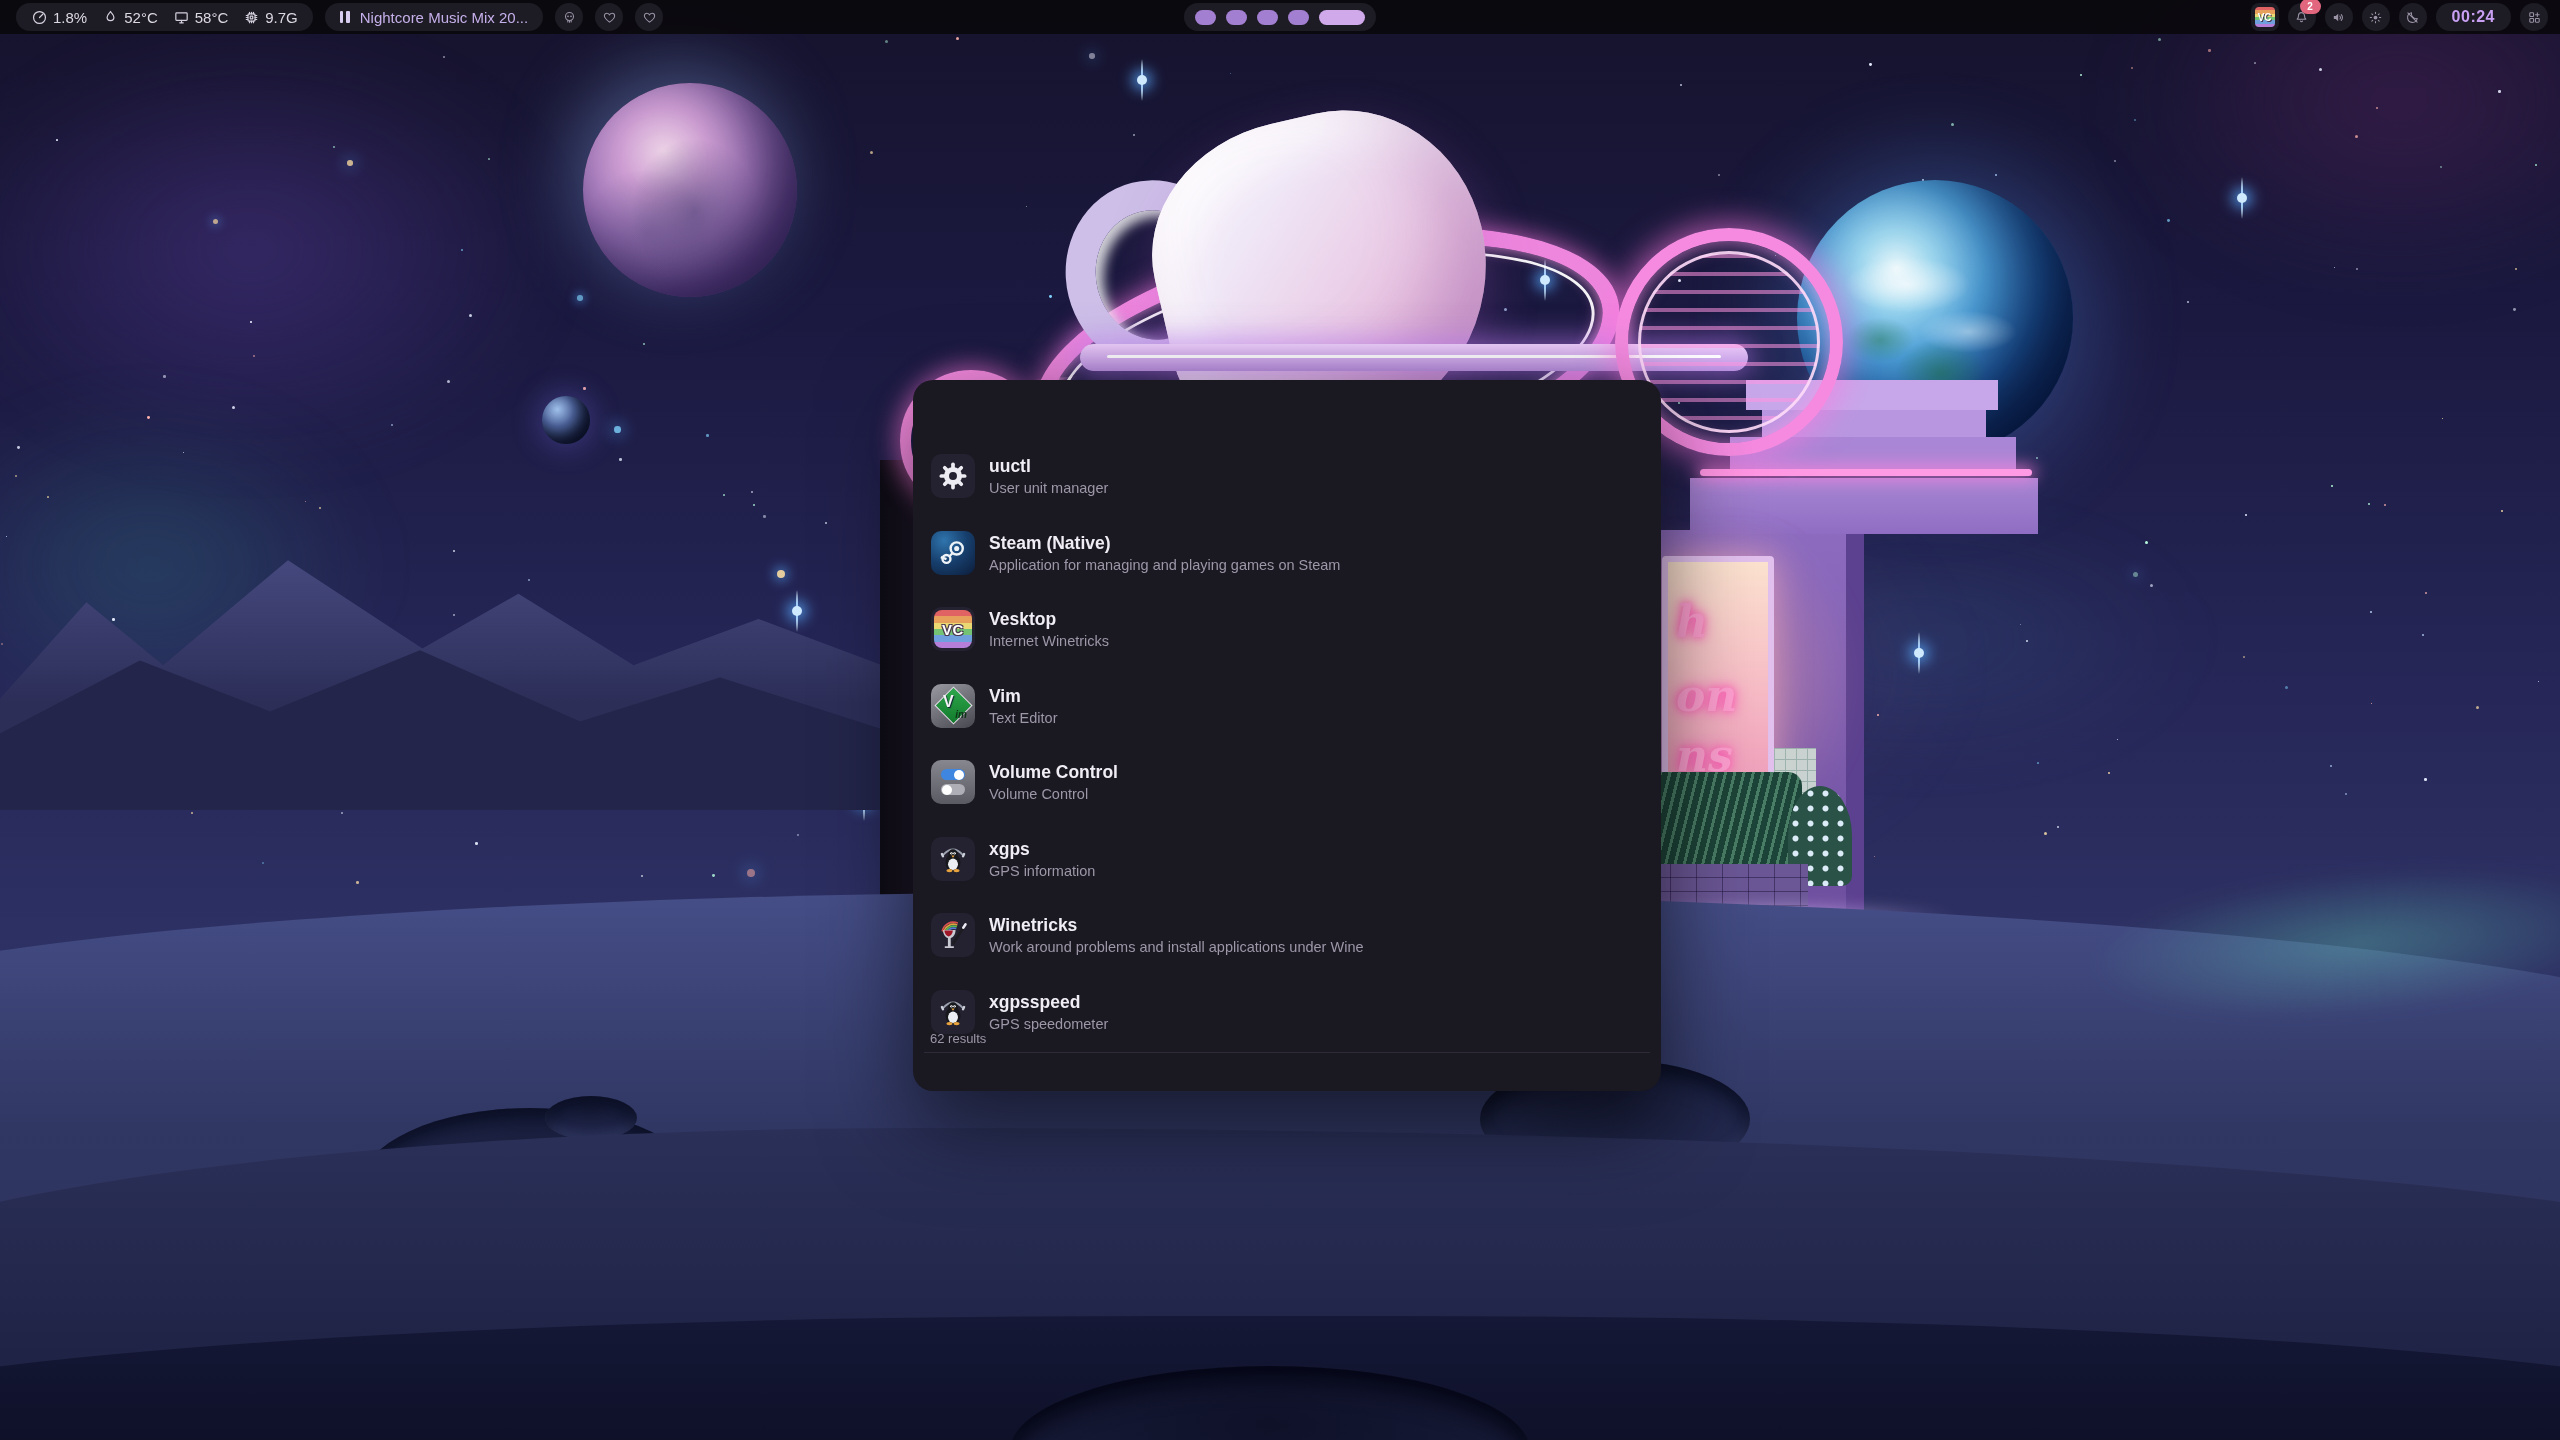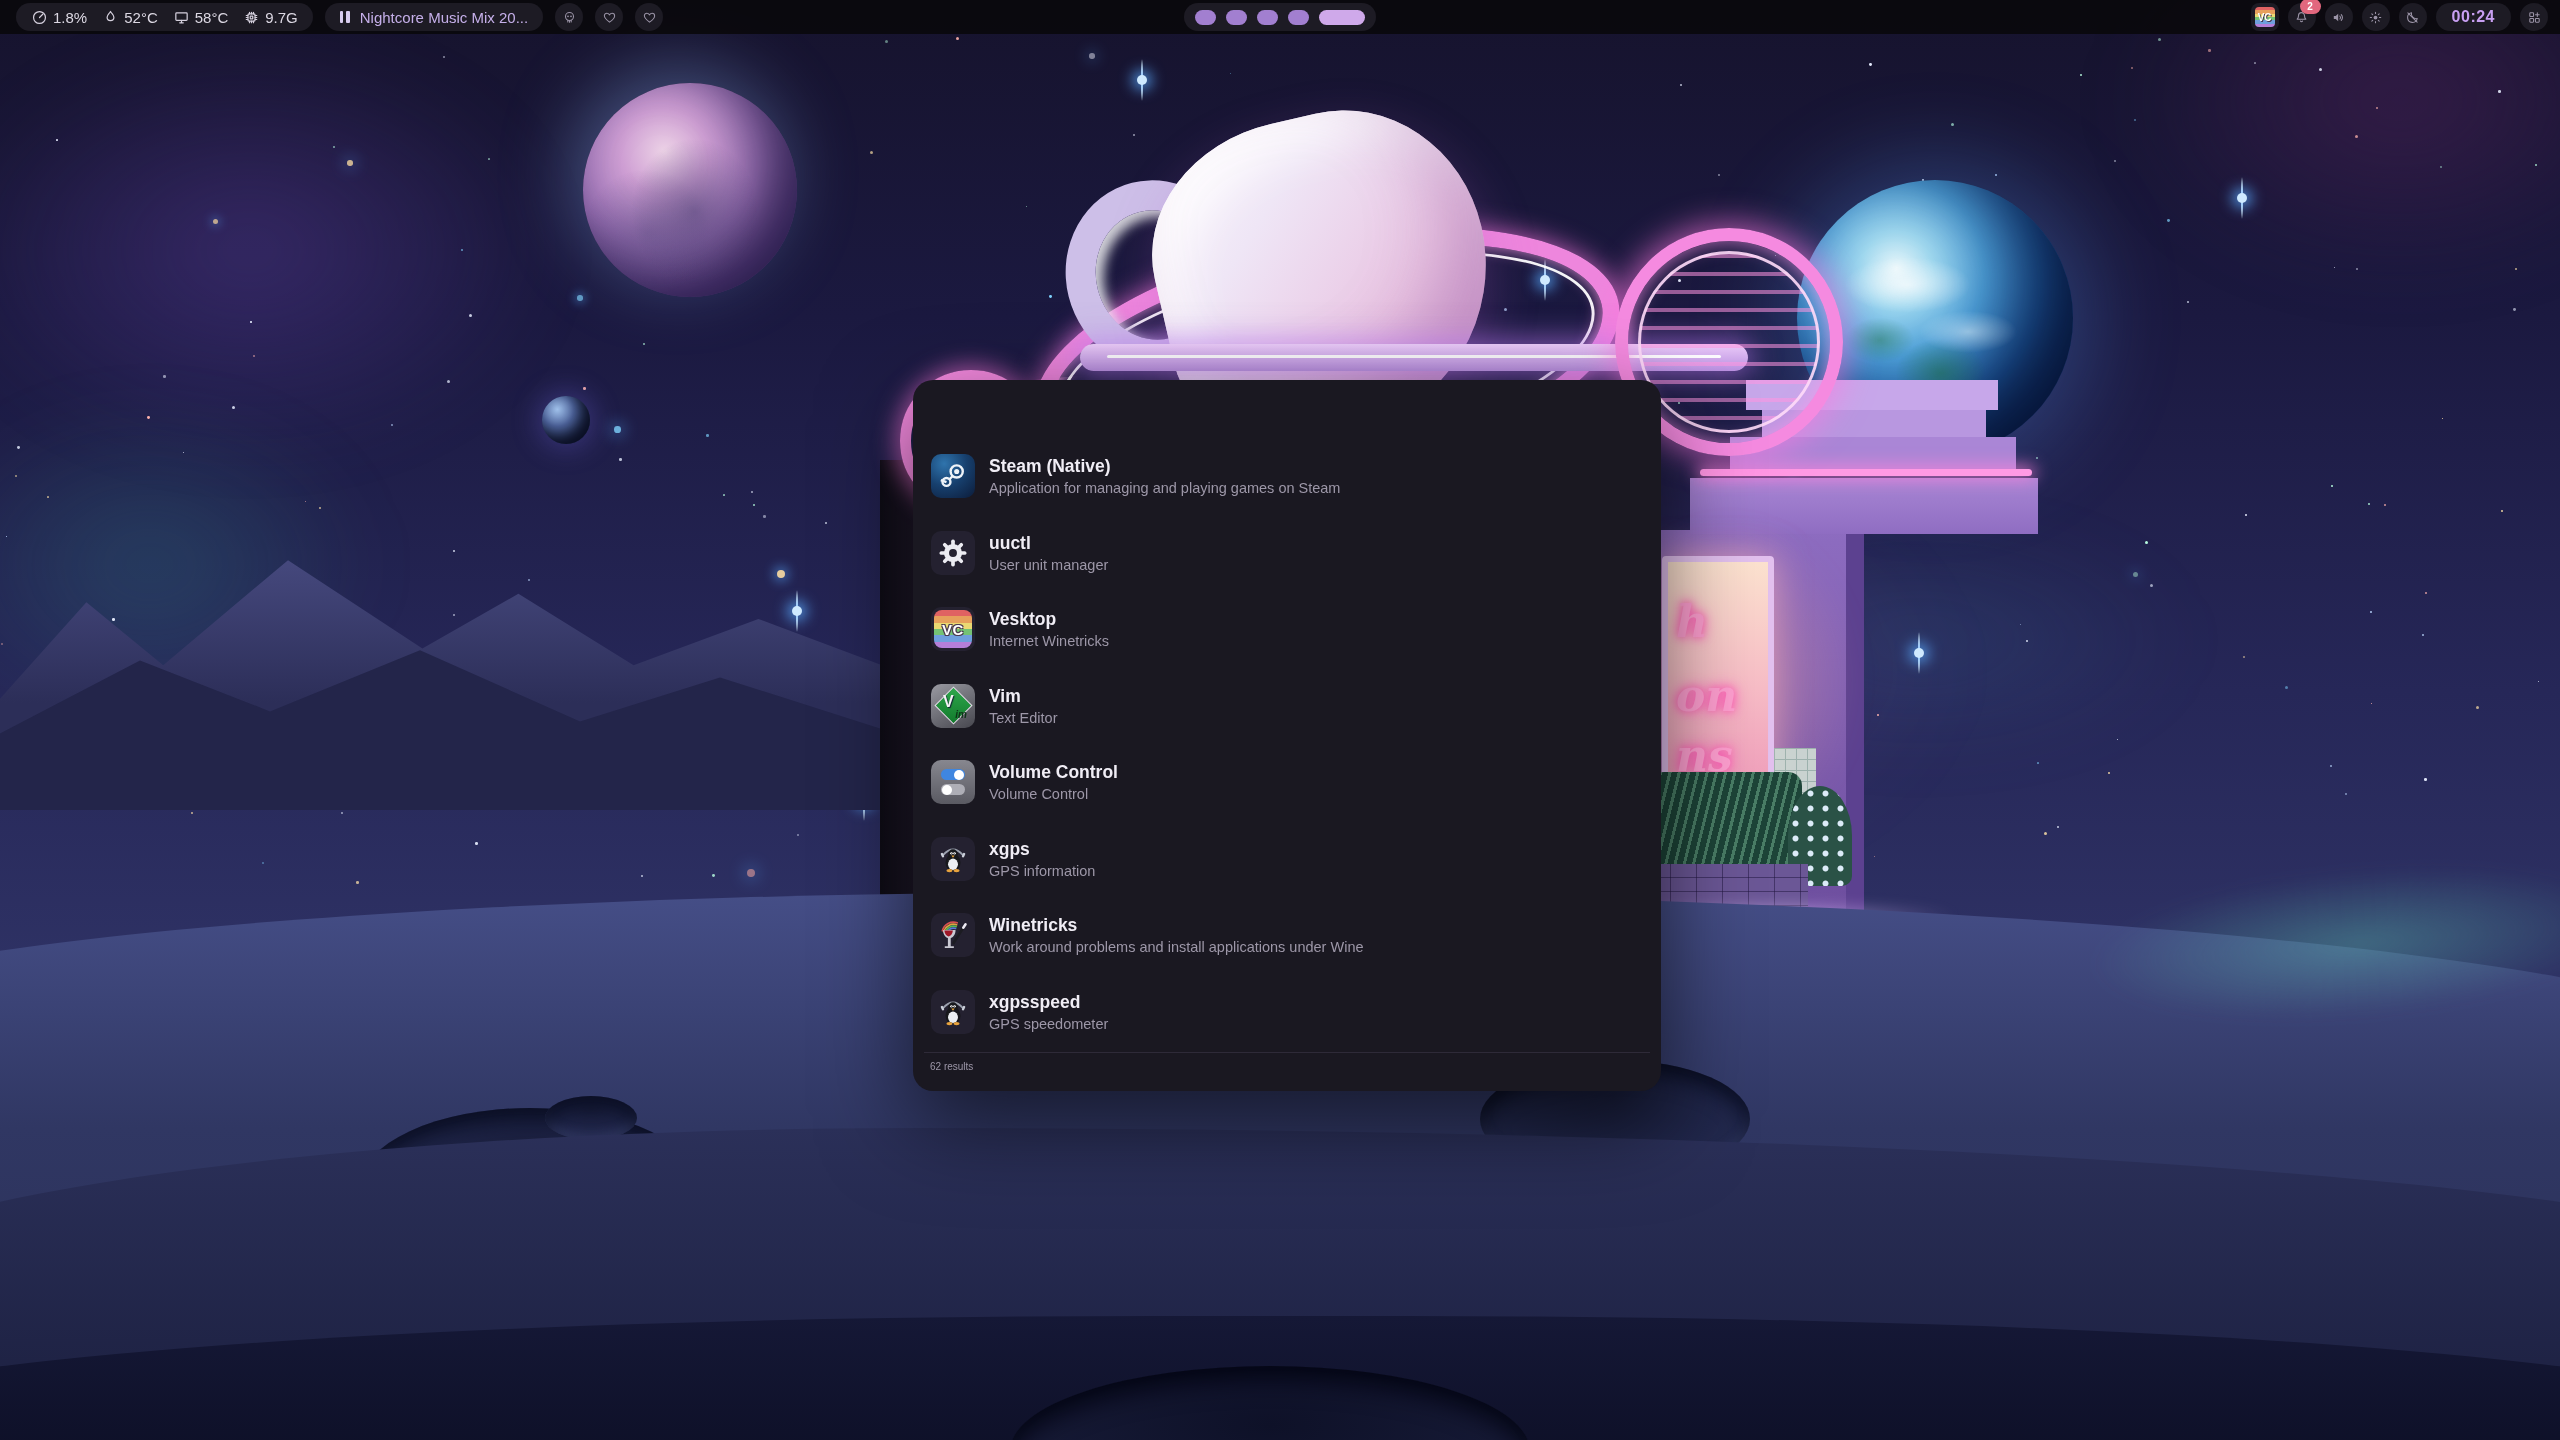--- a/index.html
+++ b/index.html
@@ -179,21 +179,21 @@
     background:linear-gradient(135deg,#2ea84c,#127a2c);}
   .vim-v{position:absolute;left:12px;top:9px;color:#f4f4f6;font-weight:800;font-size:16px;text-shadow:1px 1px 1px #123;}
   .vim-im{position:absolute;right:8px;bottom:8px;color:#0e3418;font-style:italic;font-weight:700;font-size:10px;}
   .t-vol{background:linear-gradient(180deg,#87878f,#5a5a62);flex-direction:column;gap:4px;}
   .tgl{width:24px;height:11px;border-radius:6px;position:relative;}
   .tgl.on{background:#3f86e0;}
   .tgl.off{background:#aeaeb6;}
   .tgl i{position:absolute;top:0.5px;width:10px;height:10px;border-radius:50%;background:#fff;display:block;}
   .tgl.on i{right:1px;} .tgl.off i{left:1px;}
   .divider{position:absolute;left:11px;right:11px;top:672px;height:1px;background:#2e2a38;}
-  .results{position:absolute;left:17px;top:681px;font-size:10px;color:#9d97a8;}
+  .results{position:absolute;left:17px;top:651px;font-size:13px;color:#9d97a8;}
 </style>
 </head>
 <body>
 
 <div class="screen">
 
   <div>
     <div class="nebula" style="left:-60px;top:40px;width:620px;height:420px;background:radial-gradient(ellipse,rgba(120,80,200,.30),transparent 70%);"></div>
     <div class="nebula" style="left:-80px;top:400px;width:460px;height:330px;background:radial-gradient(ellipse,rgba(60,180,170,.20),transparent 70%);"></div>
     <div class="nebula" style="left:2120px;top:-80px;width:560px;height:360px;background:radial-gradient(ellipse,rgba(80,35,90,.5),transparent 70%);"></div>
@@ -584,50 +584,50 @@
       </div>
     </div>
   </div>
 
 
   <div class="launcher">
 
     <div class="list">
 
       <div class="item">
-        <div class="tile t-steam">
-          <svg viewBox="0 0 24 24">
-              <circle cx="14.6" cy="8.8" r="4.3"></circle>
-              <circle class="fil" cx="14.6" cy="8.8" r="1.8"></circle>
-              <circle cx="7.4" cy="16.2" r="2.8"></circle>
-              <path d="M3.4 14.9l4 1.5M9.5 14.3l2.3-2.3"></path>
-            </svg>
-        </div>
-        <div class="itxt">
-          <div class="iname">Steam (Native)</div>
-          <div class="idesc">Application for managing and playing games on Steam</div>
-        </div>
-      </div>
-
-      <div class="item">
         <div class="tile">
           <svg viewBox="0 0 24 24">
               <g fill="#ececf2">
                 <rect x="10.7" y="2.5" width="2.6" height="19" rx="1.2"></rect>
                 <rect x="10.7" y="2.5" width="2.6" height="19" rx="1.2" transform="rotate(45 12 12)"></rect>
                 <rect x="10.7" y="2.5" width="2.6" height="19" rx="1.2" transform="rotate(90 12 12)"></rect>
                 <rect x="10.7" y="2.5" width="2.6" height="19" rx="1.2" transform="rotate(135 12 12)"></rect>
               </g>
               <circle cx="12" cy="12" r="6.4" fill="#ececf2"></circle>
               <circle cx="12" cy="12" r="2.8" fill="#242130"></circle>
             </svg>
         </div>
         <div class="itxt">
           <div class="iname">uuctl</div>
           <div class="idesc">User unit manager</div>
+        </div>
+      </div>
+
+      <div class="item">
+        <div class="tile t-steam">
+          <svg viewBox="0 0 24 24">
+              <circle cx="14.6" cy="8.8" r="4.3"></circle>
+              <circle class="fil" cx="14.6" cy="8.8" r="1.8"></circle>
+              <circle cx="7.4" cy="16.2" r="2.8"></circle>
+              <path d="M3.4 14.9l4 1.5M9.5 14.3l2.3-2.3"></path>
+            </svg>
+        </div>
+        <div class="itxt">
+          <div class="iname">Steam (Native)</div>
+          <div class="idesc">Application for managing and playing games on Steam</div>
         </div>
       </div>
 
       <div class="item">
         <div class="tile">
           <span class="rainbow">VC</span>
         </div>
         <div class="itxt">
           <div class="iname">Vesktop</div>
           <div class="idesc">Internet Winetricks</div>

